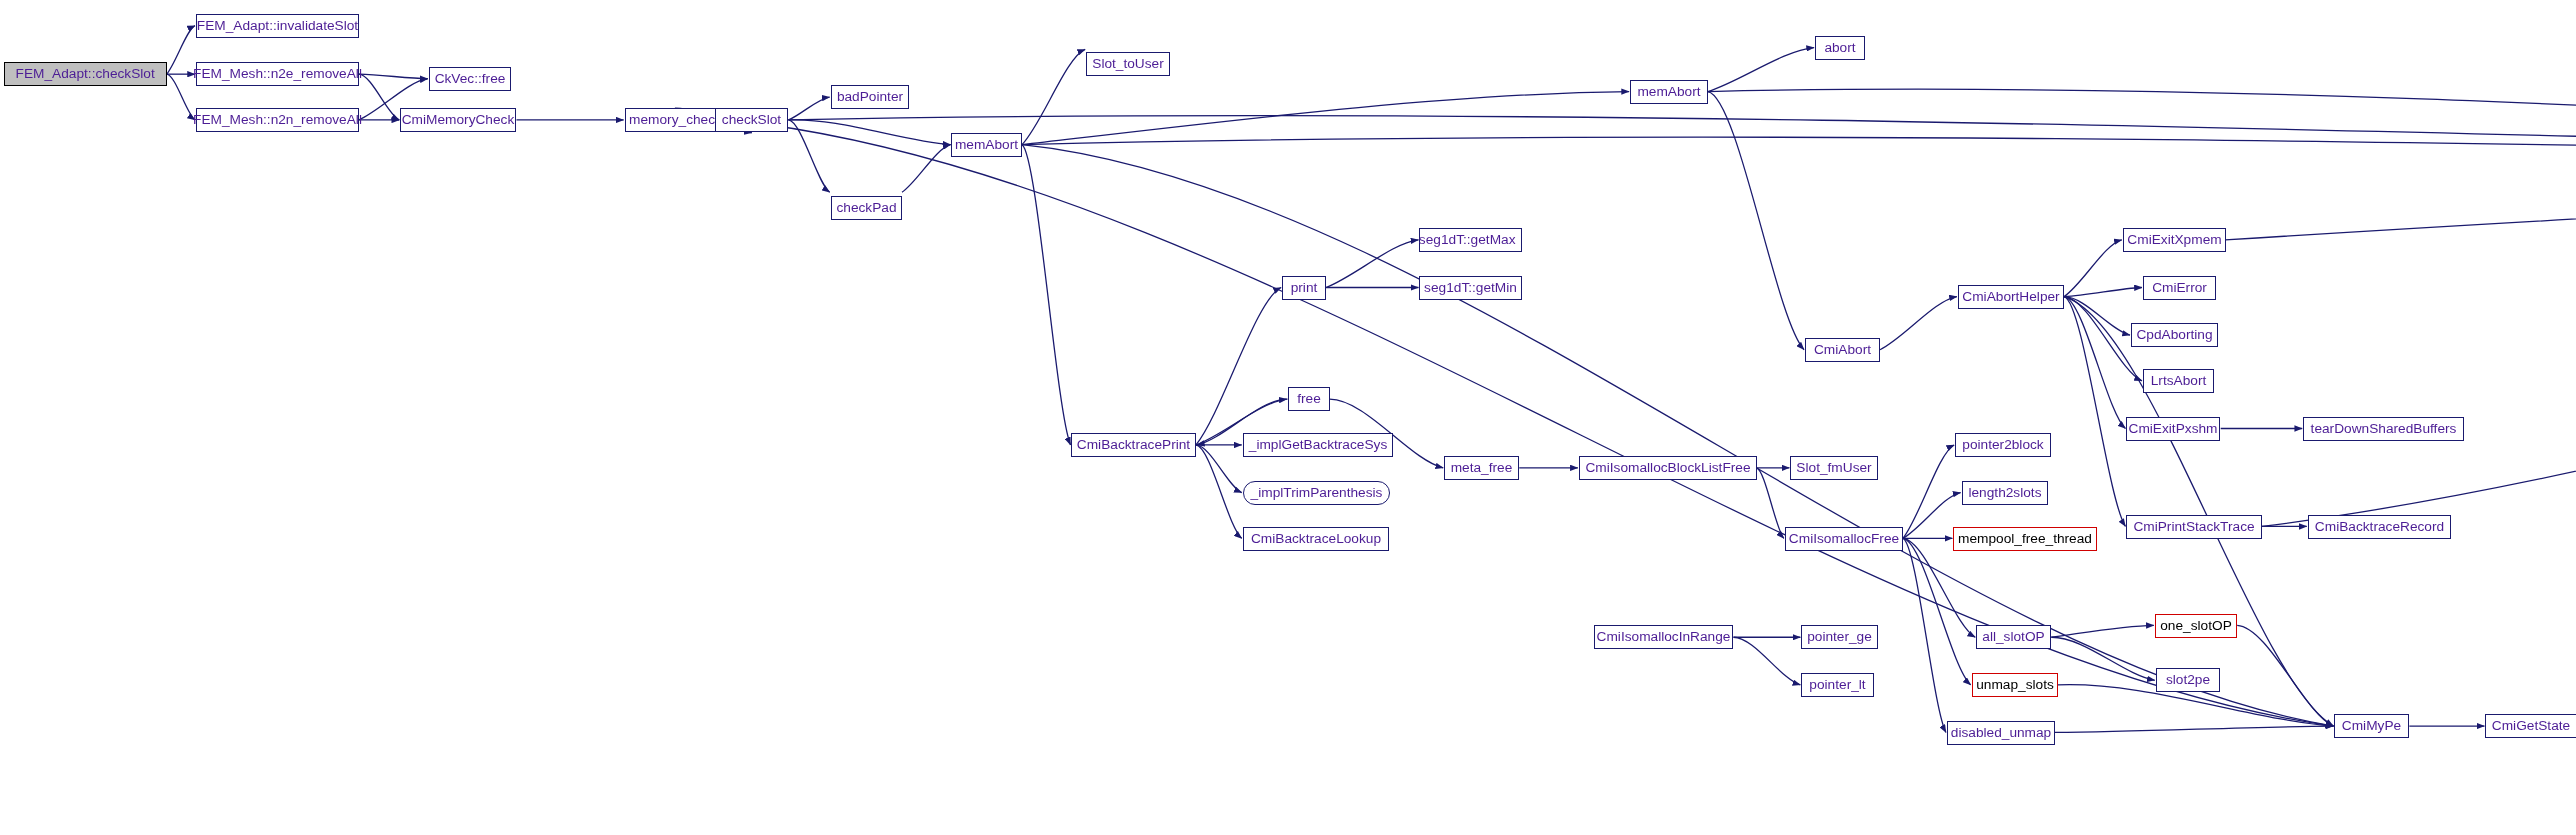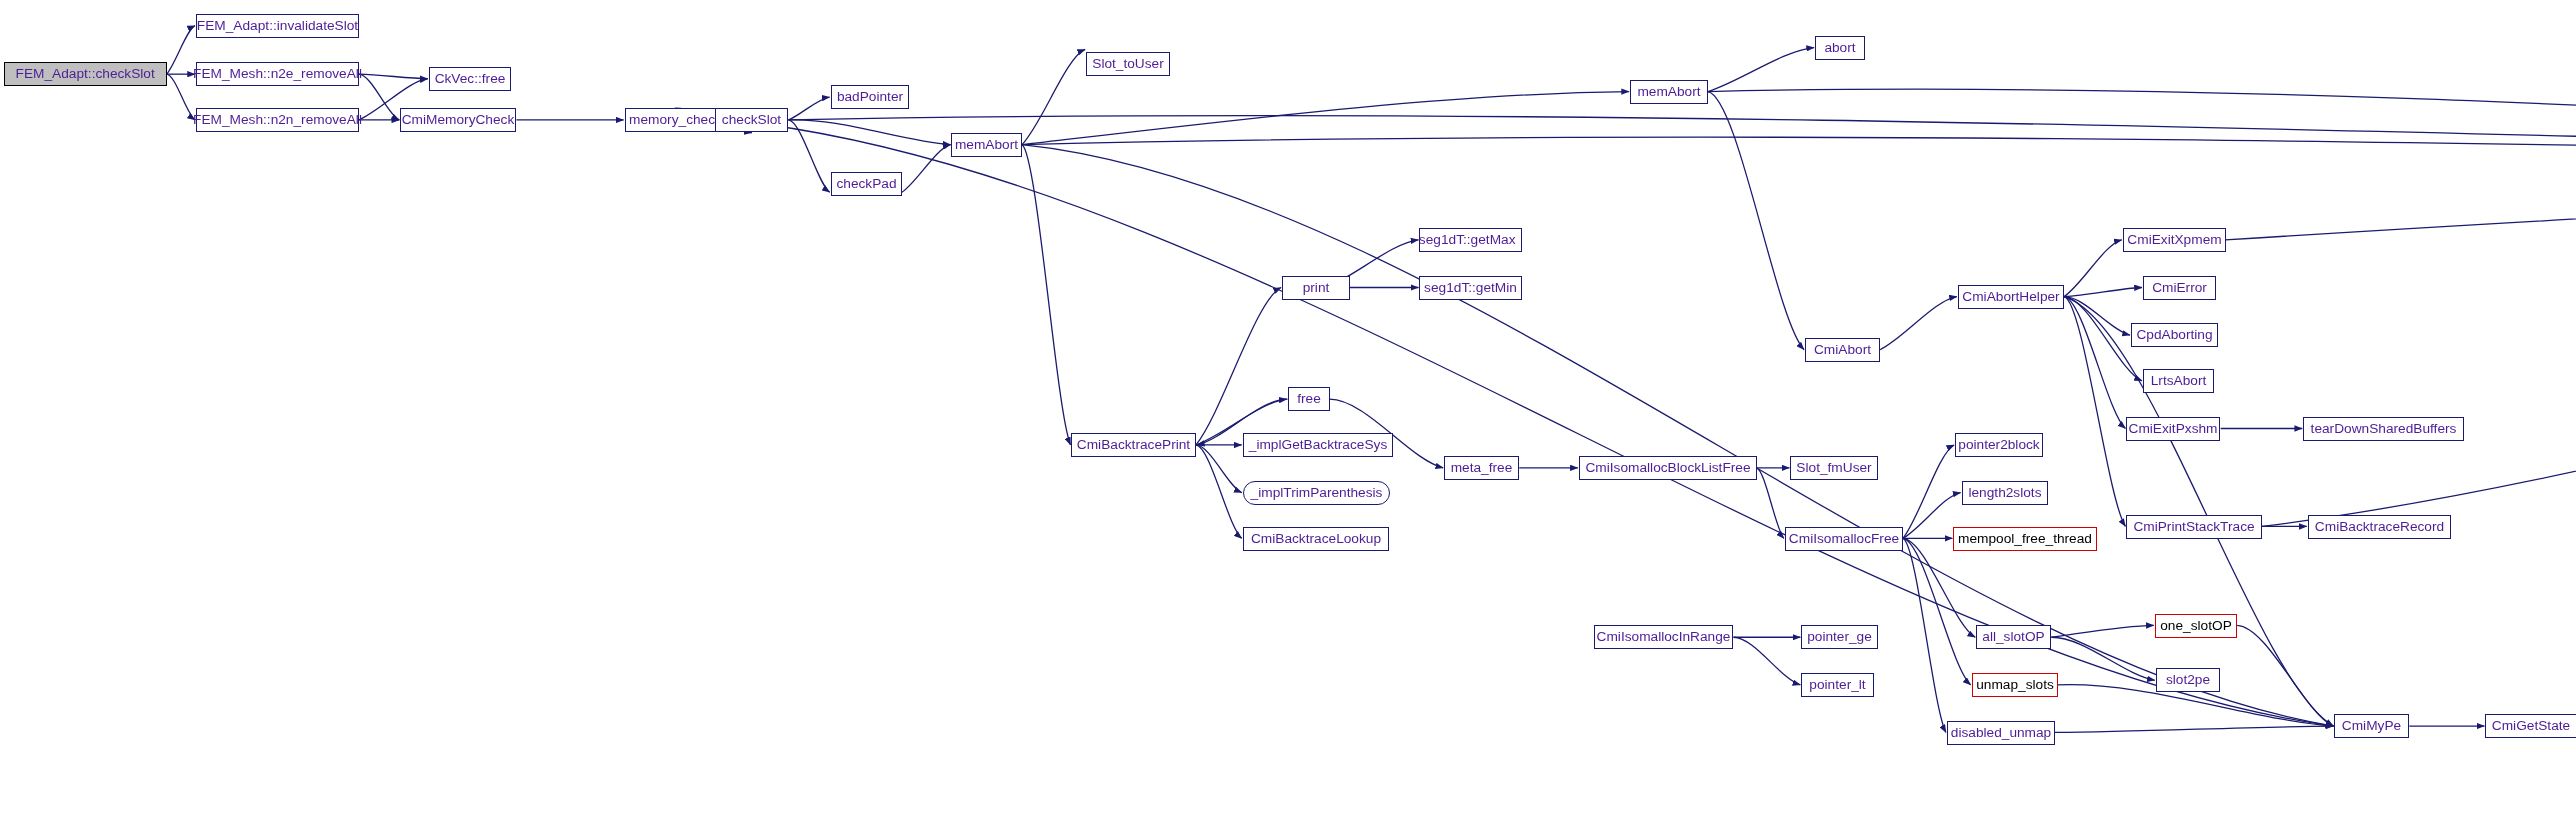--- a/index.html
+++ b/index.html
@@ -146,36 +146,36 @@
       </div>
       <div class="node" style="left: 625px; top: 108px; width: 101px;">
         <span class="node-label">memory_check</span>
       </div>
       <div class="node" style="left: 715px; top: 108px; width: 73px;">
         <span class="node-label">checkSlot</span>
       </div>
       <div class="node" style="left: 831px; top: 85px; width: 78px;">
         <span class="node-label">badPointer</span>
       </div>
-      <div class="node" style="left: 831px; top: 172px; width: 71px;">
+      <div class="node" style="left: 831px; top: 196px; width: 71px;">
         <span class="node-label">checkPad</span>
       </div>
       <div class="node" style="left: 951px; top: 133px; width: 71px;">
         <span class="node-label">memAbort</span>
       </div>
       <div class="node" style="left: 1086px; top: 52px; width: 84px;">
         <span class="node-label">Slot_toUser</span>
       </div>
       <div class="node" style="left: 1630px; top: 80px; width: 78px;">
         <span class="node-label">memAbort</span>
       </div>
       <div class="node" style="left: 1815px; top: 36px; width: 50px;">
         <span class="node-label">abort</span>
       </div>
-      <div class="node" style="left: 1282px; top: 276px; width: 68px;">
+      <div class="node" style="left: 1282px; top: 276px; width: 44px;">
         <span class="node-label">print</span>
       </div>
       <div class="node" style="left: 1419px; top: 228px; width: 103px; justify-content: flex-end;">
         <span class="node-label">seg1dT::getMax</span>
       </div>
       <div class="node" style="left: 1419px; top: 276px; width: 103px;">
         <span class="node-label">seg1dT::getMin</span>
       </div>
       <div class="node" style="left: 1958px; top: 285px; width: 106px;">
         <span class="node-label">CmiAbortHelper</span>
@@ -221,21 +221,21 @@
       </div>
       <div class="node" style="left: 1579px; top: 456px; width: 178px;">
         <span class="node-label">CmiIsomallocBlockListFree</span>
       </div>
       <div class="node" style="left: 1790px; top: 456px; width: 88px;">
         <span class="node-label">Slot_fmUser</span>
       </div>
       <div class="node" style="left: 1785px; top: 527px; width: 118px;">
         <span class="node-label">CmiIsomallocFree</span>
       </div>
-      <div class="node" style="left: 1955px; top: 433px; width: 88px;">
+      <div class="node" style="left: 1955px; top: 433px; width: 96px;">
         <span class="node-label">pointer2block</span>
       </div>
       <div class="node" style="left: 1962px; top: 481px; width: 86px;">
         <span class="node-label">length2slots</span>
       </div>
       <div class="node redlink" style="left: 1953px; top: 527px; width: 144px;">
         <span class="node-label">mempool_free_thread</span>
       </div>
       <div class="node" style="left: 2126px; top: 515px; width: 136px;">
         <span class="node-label">CmiPrintStackTrace</span>

